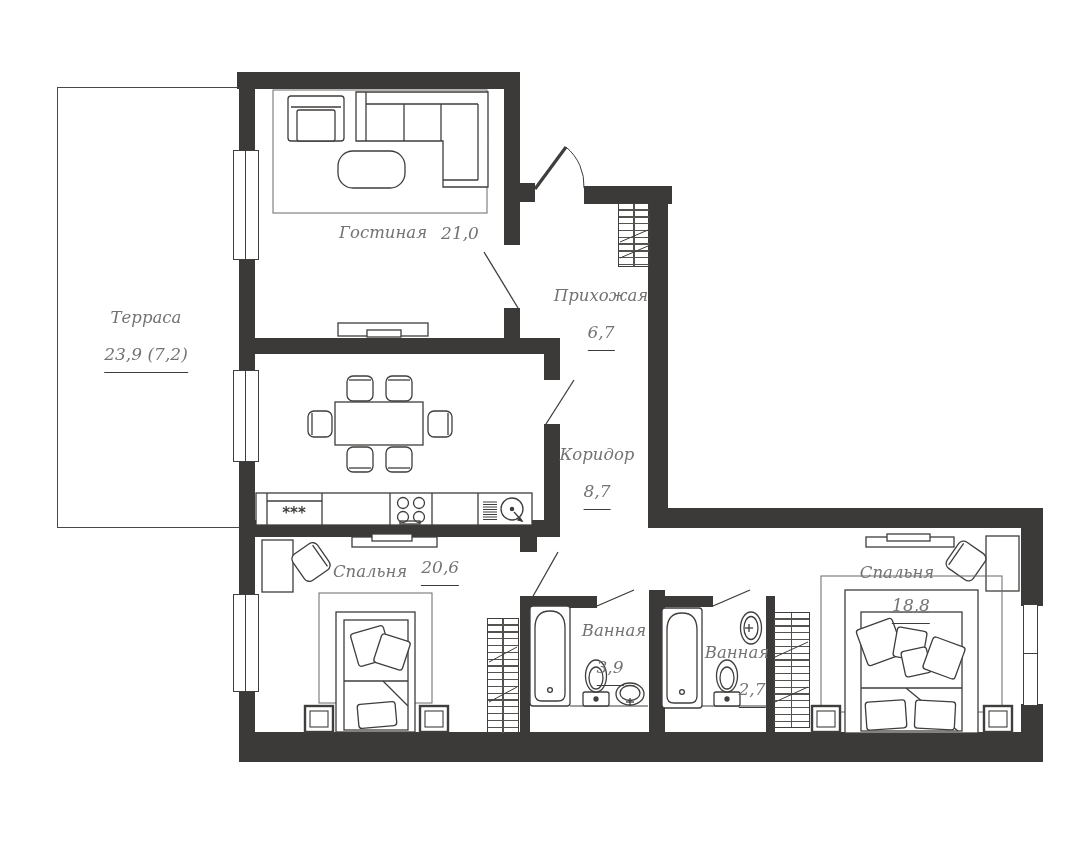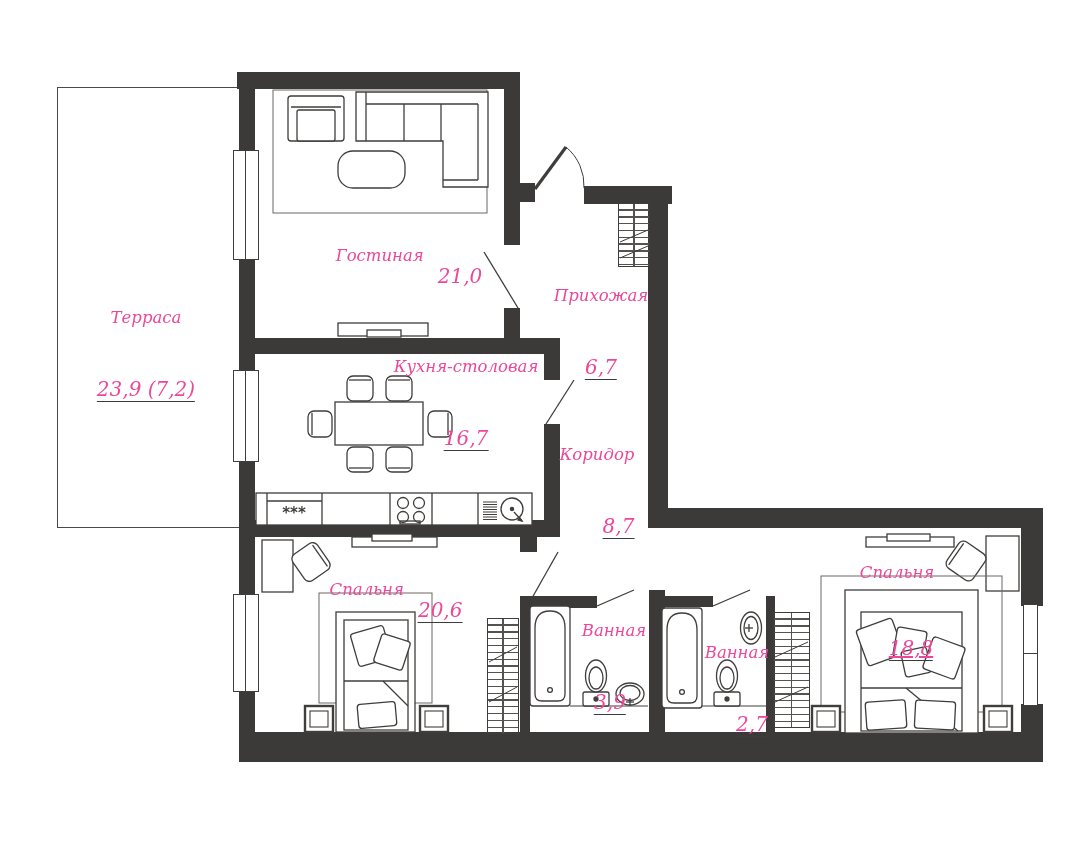--- a/index.html
+++ b/index.html
@@ -9,25 +9,25 @@
   .thinbox{position:absolute;border:1.6px solid #4a4946;background:#fff;box-sizing:border-box;}
   .window{position:absolute;background:#fff;border:1.4px solid #3f3e3c;box-sizing:border-box;}
   .window .mull{position:absolute;background:#3f3e3c;}
   .wardrobe{position:absolute;box-sizing:border-box;border:1.5px solid #3f3e3c;
     background:
       linear-gradient(to right, transparent calc(50% - .7px), #55534f calc(50% - .7px) calc(50% + .7px), transparent calc(50% + .7px)),
       repeating-linear-gradient(to bottom, transparent 0 5.5px, #55534f 5.5px 6.8px);
   }
   svg{position:absolute;left:0;top:0;}
   .lbl{position:absolute;transform:translateX(-50%);display:flex;align-items:center;
-       color:#ec4899;font-style:italic;font-size:16.5px;white-space:nowrap;line-height:1.2;}
-  .col{flex-direction:column;gap:8px;}
+       color:#737373;font-style:italic;font-size:16.5px;white-space:nowrap;line-height:1.2;}
+  .col{flex-direction:column;gap:16px;}
   .row{flex-direction:row;gap:14px;}
-  .ar{font-size:20px;margin-top:41px;}
-  .u{border-bottom:1.2px solid #3d3c3a;padding-bottom:0px;}
+  .ar{font-size:17px;}
+  .u{border-bottom:1.2px solid #3d3c3a;padding-bottom:8px;}
 </style>
 </head>
 <body>
 
 <div id="plan">
 
   <div class="thinbox" style="left:57px;top:87px;width:194px;height:441px;"></div>
 
   <div class="wall" style="left:237px;top:72px;width:283px;height:17px;"></div>
   <div class="wall" style="left:239px;top:72px;width:16px;height:690px;"></div>
@@ -296,26 +296,22 @@
   <div class="lbl row" style="left:409px;top:223px;">
     <span>Гостиная</span>
     <span class="ar">21,0</span>
   </div>
 
   <div class="lbl col" style="left:601px;top:286px;">
     <span>Прихожая</span>
     <span class="ar u">6,7</span>
   </div>
 
-  <div class="lbl col" style="left:466px;top:357px;">
-    <span>Кухня-столовая</span>
-    <span class="ar u">16,7</span>
-  </div>
-
-  <div class="lbl col" style="left:597px;top:445px;align-items:flex-end;">
+
+  <div class="lbl col" style="left:597px;top:445px;">
     <span>Коридор</span>
     <span class="ar u">8,7</span>
   </div>
 
   <div class="lbl row" style="left:396px;top:557px;">
     <span>Спальня</span>
     <span class="ar u">20,6</span>
   </div>
 
   <div class="lbl col" style="left:614px;top:621px;">

